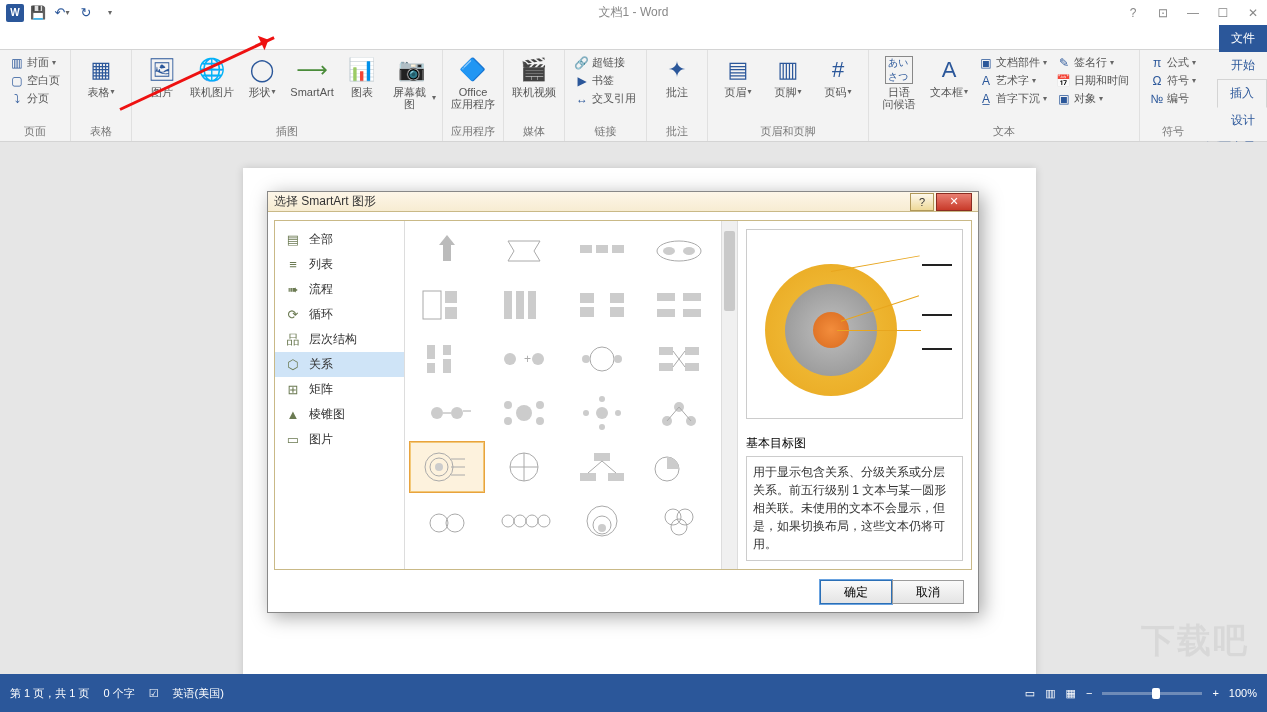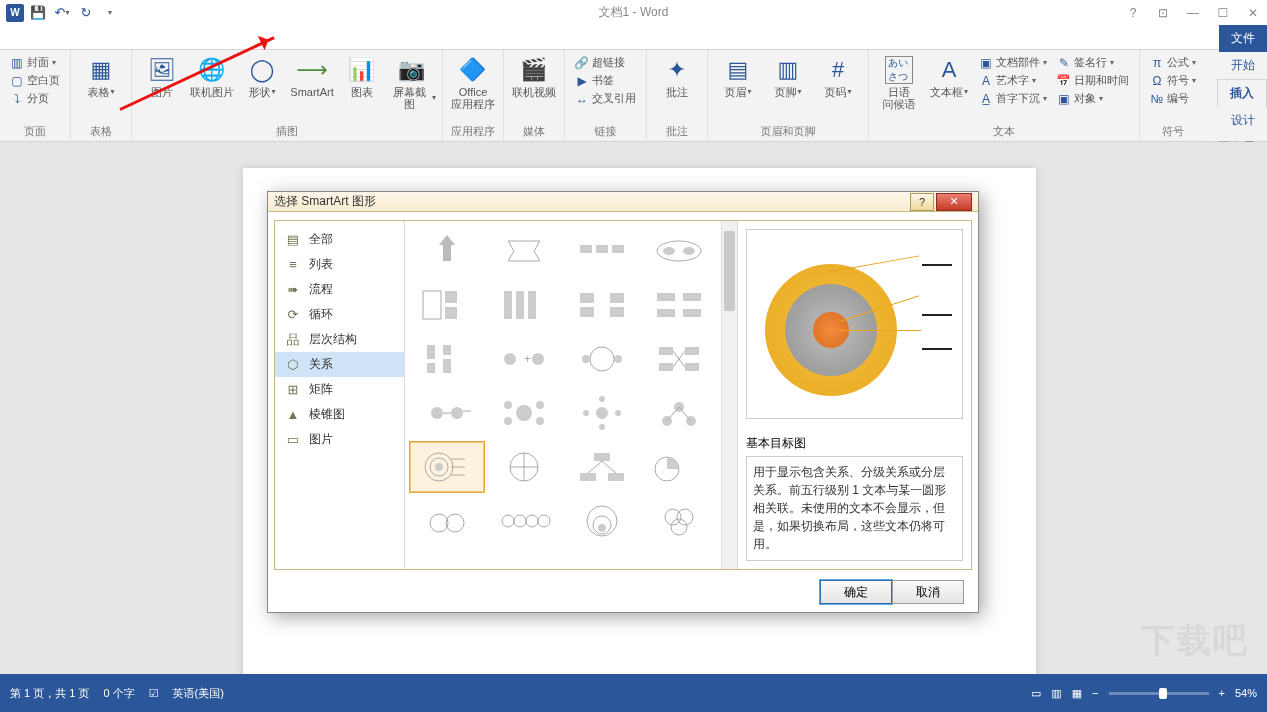--- a/index.html
+++ b/index.html
@@ -7,21 +7,21 @@
 .titlebar { height: 25px; background: #fff; display: flex; align-items: center; font-size: 12px; color: #666; position: relative; }
 .qat { display: flex; align-items: center; gap: 4px; padding: 0 6px; }
 .qat .word-icon { width: 18px; height: 18px; background: #2b579a; color: #fff; font-size: 10px; font-weight: bold; display: flex; align-items: center; justify-content: center; border-radius: 2px; }
 .qat-btn { width: 20px; height: 20px; display: flex; align-items: center; justify-content: center; color: #2b579a; font-size: 13px; cursor: pointer; }
 .title-center { position: absolute; left: 50%; transform: translateX(-50%); color: #888; font-size: 12px; }
 .title-right { position: absolute; right: 0; display: flex; gap: 2px; align-items: center; }
 .title-right .wbtn { width: 28px; height: 20px; display: flex; align-items: center; justify-content: center; color: #888; font-size: 12px; cursor:pointer; }
 .tabs { height: 25px; background: #fff; display: flex; align-items: flex-end; font-size: 12px; border-bottom: 1px solid #d4d4d4; flex-direction: column; }
 .tab { padding: 5px 12px; color: #2b579a; cursor: pointer; }
 .tab.file { background: #2b579a; color: #fff; }
-.tab.active { background: #f3f3f3; border: 1px solid #d4d4d4; border-bottom: 1px solid #f3f3f3; margin-bottom: -1px; font-weight: bold; }
+.tab.active { background: #f3f3f3; border: 1px solid #d4d4d4; border-bottom: 1px solid #f3f3f3; margin-bottom: -1px; }
 .login { margin-left: auto; padding-right: 8px; color: #666; font-size: 12px; display:flex; align-items:center; gap:4px;}
 .login .avatar { width:16px; height:16px; background:#ccc; }
 .ribbon { height: 92px; background: #f3f3f3; display: flex; border-bottom: 1px solid #d4d4d4; font-size: 11px; color: #555; }
 .group { border-right: 1px solid #e0e0e0; padding: 2px 6px 0; display: flex; flex-direction: column; }
 .group-body { flex: 1; display: flex; align-items: flex-start; gap: 2px; }
 .group-label { text-align: center; font-size: 11px; color: #777; padding-bottom: 2px; }
 .big-btn { display: flex; flex-direction: column; align-items: center; justify-content: flex-start; width: 48px; padding-top: 4px; cursor: pointer; gap:2px;}
 .big-btn .ic { width: 28px; height: 28px; display: flex; align-items: center; justify-content: center; font-size: 22px; color: #2b579a; }
 .big-btn .lbl { font-size: 11px; text-align: center; line-height: 1.1; display:flex; align-items:center; gap:1px;}
 .small-stack { display: flex; flex-direction: column; gap: 1px; padding-top: 2px; }
@@ -611,15 +611,15 @@
   <span>0 个字</span>
   <span>☑</span>
   <span>英语(美国)</span>
   <div class="right">
     <span>▭</span>
     <span>▥</span>
     <span>▦</span>
     <span>−</span>
     <div class="zoom-slider"></div>
     <span>+</span>
-    <span>54%</span>
+    <span>100%</span>
   </div>
 </div>
 
 </body></html>

